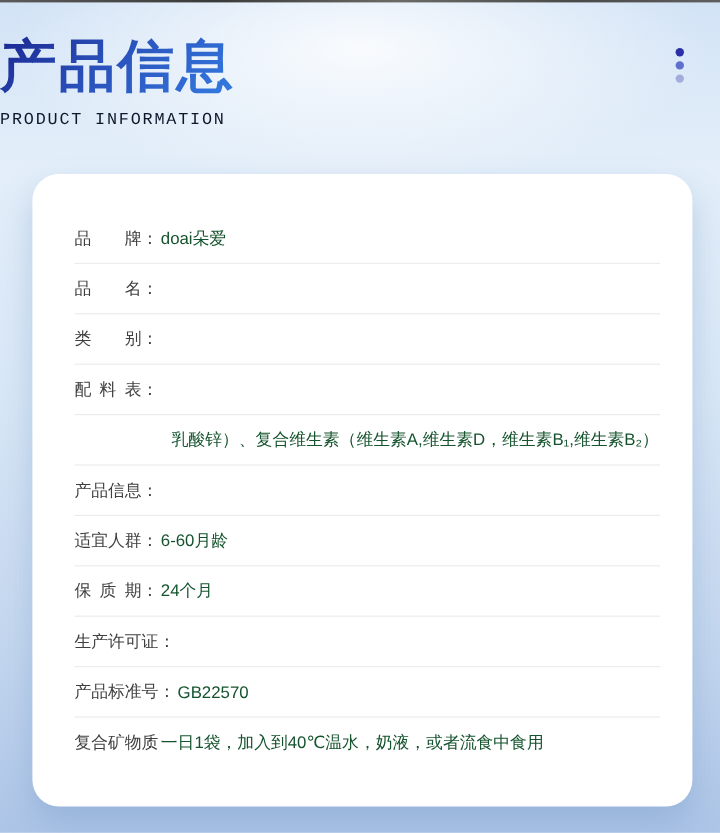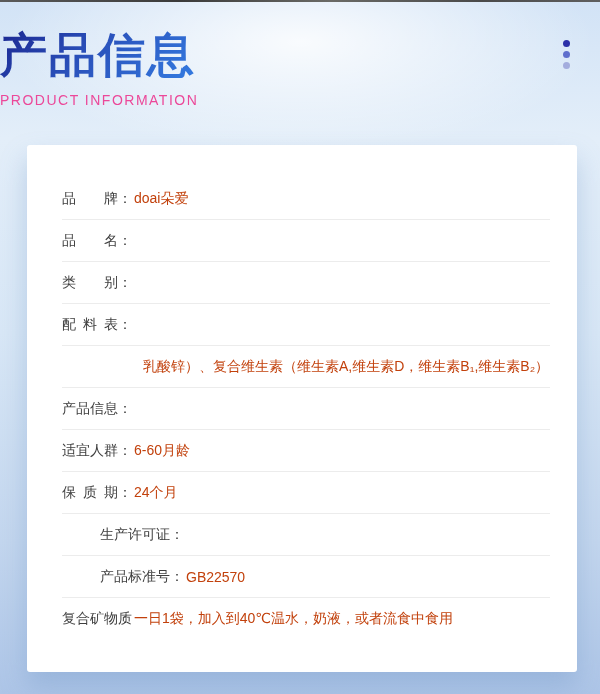--- a/index.html
+++ b/index.html
@@ -23,40 +23,41 @@
     line-height: 1.05;
     background: linear-gradient(135deg, #1d2c96 5%, #2a51bb 45%, #3377dd 95%);
     -webkit-background-clip: text;
     background-clip: text;
     color: transparent;
   }
   .subtitle {
     margin-top: 13px;
     font-size: 14px;
     letter-spacing: 1.5px;
-    color: #ec4899;
+    color: #0f172a;
+    font-family: Liberation Mono, monospace;
   }
   .dots {
     position: absolute;
     top: 38px;
     right: 30px;
     display: flex;
     flex-direction: column;
     gap: 4px;
   }
   .dot { width: 7px; height: 7px; border-radius: 50%; }
   .dot1 { background: #2b2fa8; }
   .dot2 { background: #5f6fcd; }
   .dot3 { background: #a3acdd; }
 
   .card {
     width: 550px;
     margin: 37px 0 0 27px;
     background: #ffffff;
-    border-radius: 3px;
+    border-radius: 22px;
     box-shadow: 0 14px 26px rgba(110, 145, 195, 0.35);
     padding: 33px 27px 32px 35px;
   }
   .row {
     height: 42px;
     display: flex;
     align-items: center;
     border-bottom: 1px solid #ececec;
     font-size: 14px;
     white-space: nowrap;
@@ -64,23 +65,23 @@
   .row:last-child { border-bottom: none; }
   .lbl {
     display: inline-block;
     width: 56px;
     color: #3f3f3f;
     font-weight: 500;
     text-align: justify;
     text-align-last: justify;
     text-justify: inter-character;
   }
-  .wide .lbl { width: 70px; margin-left: 38px; }
+  .wide .lbl { width: 70px; }
   .colon { color: #3f3f3f; font-weight: 500; }
-  .val { color: #c2410c; margin-left: 2px; }
+  .val { color: #14532d; margin-left: 2px; }
   .cont .val { margin-left: 81px; }
 </style>
 </head>
 <body>
 
 <div class="top-edge"></div>
 
 <div class="header">
   <div class="title">产品信息</div>
   <div class="subtitle">PRODUCT INFORMATION</div>

